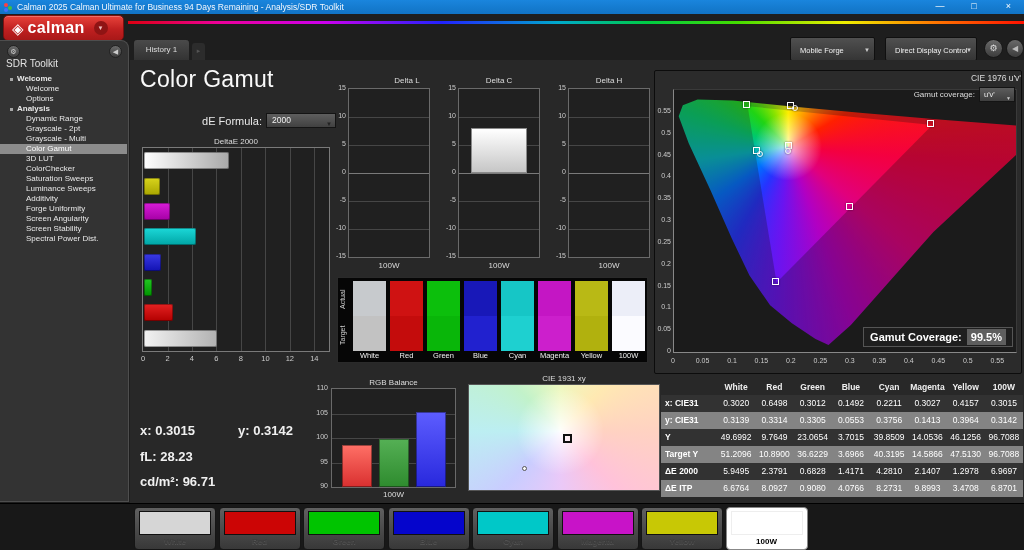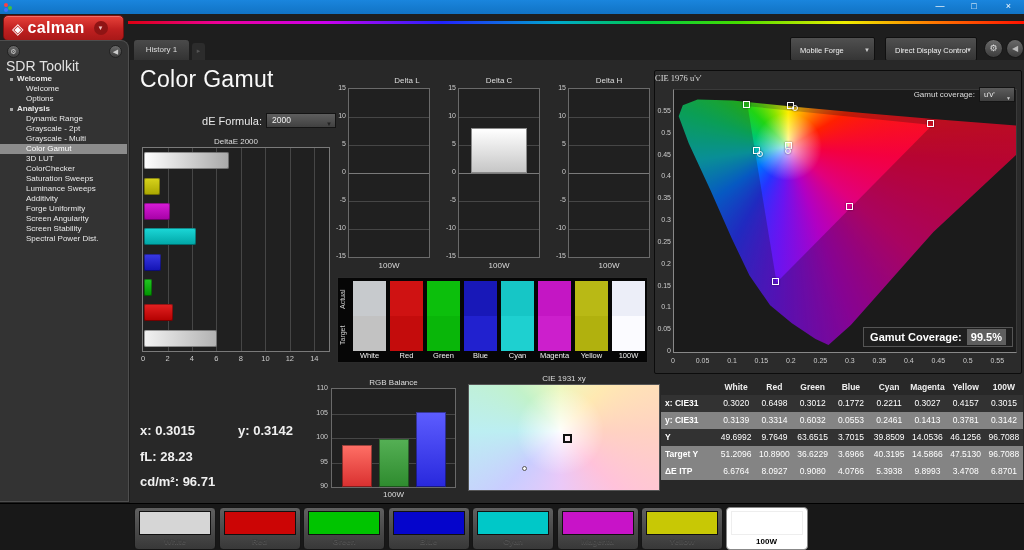--- a/index.html
+++ b/index.html
@@ -22,21 +22,21 @@
   .logo-chev{margin-left:9px;width:14px;height:14px;border-radius:50%;background:#8f1414;color:#f0c0c0;
     font-size:6px;line-height:14px;text-align:center;}
   .rainbow{position:absolute;left:128px;top:21px;width:896px;height:3px;
     background:linear-gradient(90deg,#dd0011,#ee0099 10%,#cc00ee 22%,#2222ff 35%,#00aacc 48%,#00cc44 58%,#44dd00 68%,#eeee00 80%,#ff7700 90%,#ff1100);}
 
   
   .sidebar{position:absolute;left:0;top:40px;width:129px;height:462px;background:#333;
     border:1px solid #4e4e4e;border-left:none;border-radius:0 8px 0 0;}
   .sb-round{position:absolute;width:13px;height:13px;border-radius:50%;background:linear-gradient(#6a6a6a,#3d3d3d);
     border:1px solid #222;color:#ccc;font-size:7px;text-align:center;line-height:12px;}
-  .sb-title{position:absolute;left:6px;top:17px;font-size:14px;color:#e2e2e2;}
+  .sb-title{position:absolute;left:6px;top:17px;font-size:10px;color:#e2e2e2;}
   #tree{position:absolute;left:0;top:33px;width:127px;}
   .tree-item{height:10px;line-height:10px;font-size:8px;color:#e8e8e8;padding-left:26px;white-space:nowrap;}
   .tree-item.hdr{font-weight:bold;padding-left:17px;position:relative;}
   .tree-item.hdr::before{content:"";position:absolute;left:10px;top:4px;width:3px;height:3px;background:#a8a8a8;}
   .tree-item.sel{background:#8c8c8c;color:#fff;}
 
   
   .tab{position:absolute;left:133px;top:39px;width:57px;height:21px;background:linear-gradient(#4a4a4a,#333);
     border:1px solid #1e1e1e;border-bottom:none;border-radius:4px 4px 0 0;color:#ddd;font-size:8px;text-align:center;line-height:20px;}
   .tab-stub{position:absolute;left:192px;top:43px;width:13px;height:17px;background:#2c2c2c;border-radius:3px 3px 0 0;
@@ -81,21 +81,21 @@
 
   
   #strip{position:absolute;left:207px;top:217px;width:311px;height:86px;background:#060606;border:1px solid #2a2a2a;}
   .strip-vlabel{position:absolute;left:1px;width:10px;font-size:7px;color:#cfcfcf;writing-mode:vertical-rl;
     transform:rotate(180deg);text-align:center;}
   .sw-half{position:absolute;width:33px;height:35px;}
   .sw-label{position:absolute;top:73px;font-size:7.5px;color:#f0f0f0;width:37px;text-align:center;}
 
   
   #cie{position:absolute;left:524px;top:10px;width:368px;height:304px;background:#2b2b2b;border:1px solid #0c0c0c;border-radius:2px;}
-  #cie-title{position:absolute;left:0;top:2px;width:100%;text-align:left;font-size:8.5px;color:#ddd;font-family:Liberation Serif, serif;}
+  #cie-title{position:absolute;left:0;top:2px;width:100%;text-align:right;font-size:8.5px;color:#ddd;}
   #cie-plot{position:absolute;left:18px;top:18px;width:344px;height:264px;background:#1b1b1b;
     border:1px solid #3a3a3a;border-left:1px solid #888;border-bottom:1px solid #888;overflow:hidden;}
   #horseshoe,#gamut-tri{position:absolute;left:0;top:0;width:100%;height:100%;
     background:
       radial-gradient(circle at 33.4% 21.7%, rgba(255,255,255,.75) 0, rgba(255,255,255,0) 11%),
       conic-gradient(from 0deg at 33.4% 21.7%, #ffee00, #ff9100 28deg, #ff2000 60deg, #f40040 95deg,
         #e1007d 130deg, #b100c3 160deg, #6a14f0 185deg, #2633ff 210deg, #0070ff 235deg, #00b5c0 262deg,
         #00c96a 288deg, #20d414 315deg, #8ae300 338deg, #ffee00 360deg);}
   #horseshoe{filter:brightness(.8) saturate(.92);}
   .m-sq{position:absolute;width:7px;height:7px;border:1.5px solid #fff;box-shadow:0 0 2px rgba(0,0,0,.6);}
@@ -153,20 +153,21 @@
 </style>
 </head>
 <body>
 
 <div id="app">
 
   <div class="titlebar">
     <span class="tb-dot" style="left:4px;top:3px;background:#ff4040;"></span>
     <span class="tb-dot" style="left:8px;top:6px;background:#40c040;"></span>
     <span class="tb-dot" style="left:4px;top:8px;background:#4070ff;"></span>
+    <span class="tb-title">Calman 2025 Calman Ultimate for Business 94 Days Remaining  - Analysis/SDR Toolkit</span>
     <span class="tb-btn" style="left:925px;">—</span>
     <span class="tb-btn" style="left:959px;">□</span>
     <span class="tb-btn" style="left:993px;width:31px;">×</span>
   </div>
 
   <div class="logo-btn">
     <span class="logo-diamond">◈</span>
     <span class="logo-text">calman</span>
     <span class="logo-chev">▼</span>
   </div>
@@ -428,66 +429,77 @@
           <div class="tcell">Cyan</div>
           <div class="tcell">Magenta</div>
           <div class="tcell">Yellow</div>
           <div class="tcell">100W</div>
         </div>
         <div class="trow dark">
           <div class="tlabel">x: CIE31</div>
           <div class="tcell">0.3020</div>
           <div class="tcell">0.6498</div>
           <div class="tcell">0.3012</div>
-          <div class="tcell">0.1772</div>
+          <div class="tcell">0.1492</div>
           <div class="tcell">0.2211</div>
           <div class="tcell">0.3027</div>
           <div class="tcell">0.4157</div>
           <div class="tcell">0.3015</div>
         </div>
         <div class="trow light">
           <div class="tlabel">y: CIE31</div>
           <div class="tcell">0.3139</div>
           <div class="tcell">0.3314</div>
-          <div class="tcell">0.6032</div>
+          <div class="tcell">0.3305</div>
           <div class="tcell">0.0553</div>
-          <div class="tcell">0.2461</div>
+          <div class="tcell">0.3756</div>
           <div class="tcell">0.1413</div>
-          <div class="tcell">0.3781</div>
+          <div class="tcell">0.3964</div>
           <div class="tcell">0.3142</div>
         </div>
         <div class="trow dark">
           <div class="tlabel">Y</div>
           <div class="tcell">49.6992</div>
           <div class="tcell">9.7649</div>
-          <div class="tcell">63.6515</div>
+          <div class="tcell">23.0654</div>
           <div class="tcell">3.7015</div>
           <div class="tcell">39.8509</div>
           <div class="tcell">14.0536</div>
           <div class="tcell">46.1256</div>
           <div class="tcell">96.7088</div>
         </div>
         <div class="trow light">
           <div class="tlabel">Target Y</div>
           <div class="tcell">51.2096</div>
           <div class="tcell">10.8900</div>
           <div class="tcell">36.6229</div>
           <div class="tcell">3.6966</div>
           <div class="tcell">40.3195</div>
           <div class="tcell">14.5866</div>
           <div class="tcell">47.5130</div>
           <div class="tcell">96.7088</div>
         </div>
+        <div class="trow dark">
+          <div class="tlabel">ΔE 2000</div>
+          <div class="tcell">5.9495</div>
+          <div class="tcell">2.3791</div>
+          <div class="tcell">0.6828</div>
+          <div class="tcell">1.4171</div>
+          <div class="tcell">4.2810</div>
+          <div class="tcell">2.1407</div>
+          <div class="tcell">1.2978</div>
+          <div class="tcell">6.9697</div>
+        </div>
         <div class="trow light">
           <div class="tlabel">ΔE ITP</div>
           <div class="tcell">6.6764</div>
           <div class="tcell">8.0927</div>
           <div class="tcell">0.9080</div>
           <div class="tcell">4.0766</div>
-          <div class="tcell">5.3938</div>
+          <div class="tcell">8.2731</div>
           <div class="tcell">9.8993</div>
           <div class="tcell">3.4708</div>
           <div class="tcell">6.8701</div>
         </div>
       </div>
   <div class="rgb-ytick" style="top: 324px;">110</div>
       <div class="rgb-ytick" style="top: 348.5px;">105</div>
       <div class="rgb-ytick" style="top: 373px;">100</div>
       <div class="rgb-ytick" style="top: 397.5px;">95</div>
       <div class="rgb-ytick" style="top: 422px;">90</div>

